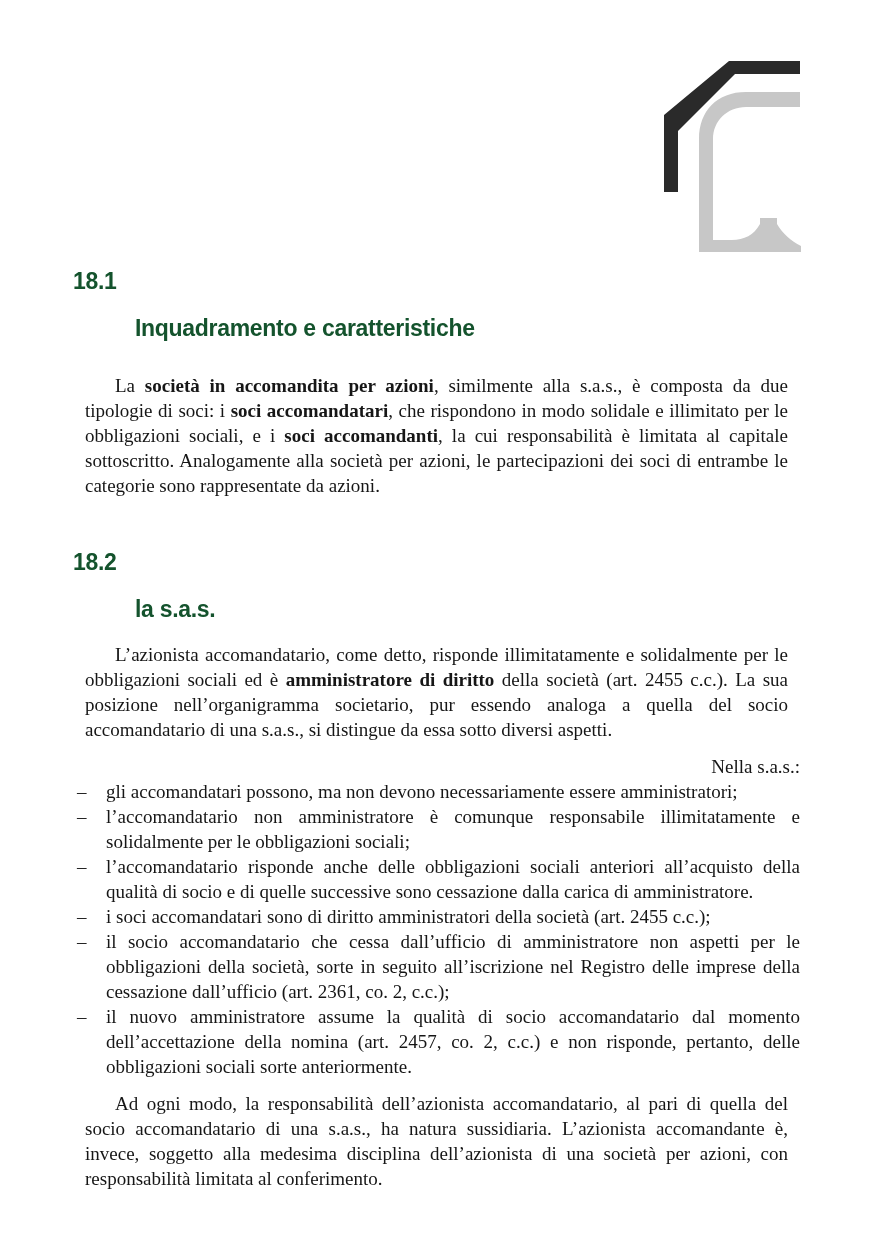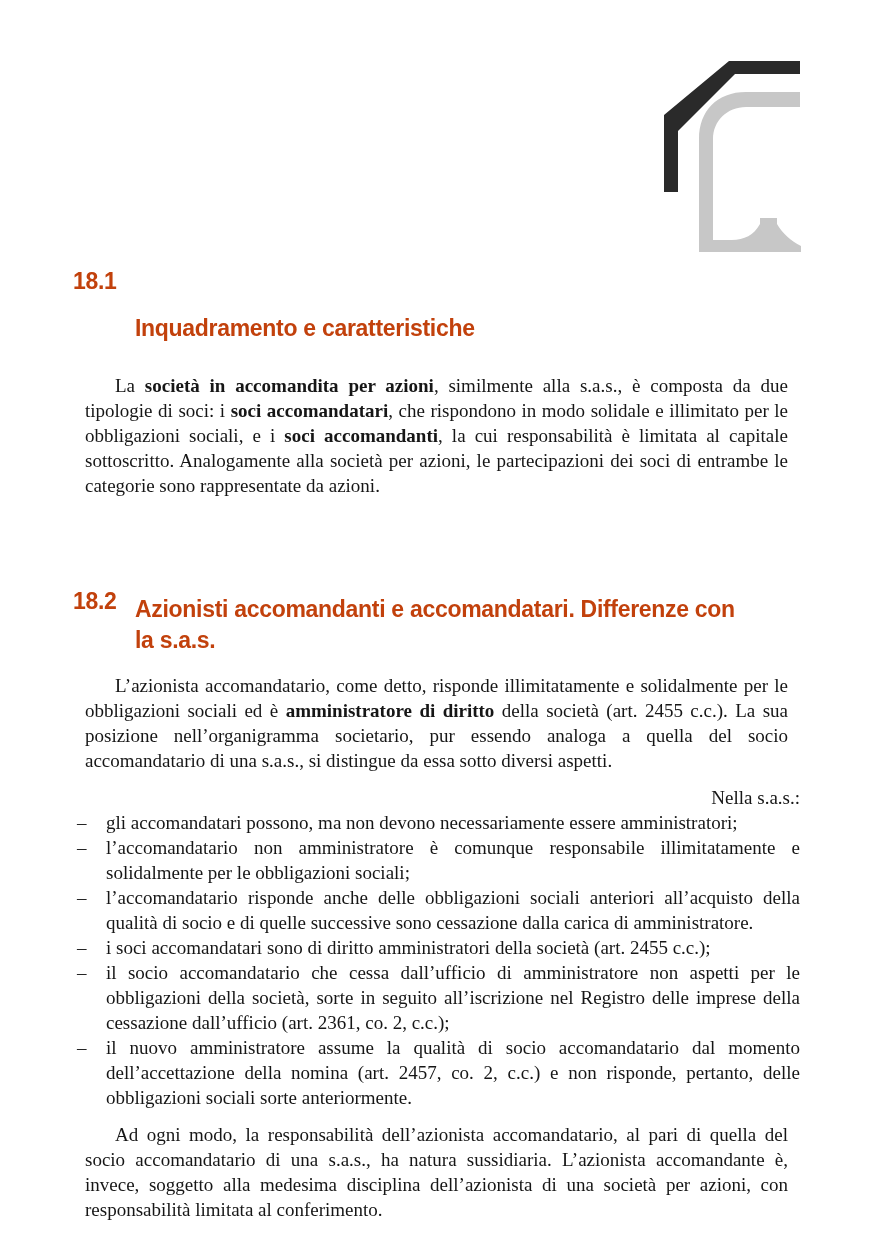--- a/index.html
+++ b/index.html
@@ -33,30 +33,30 @@
     top: 0;
     width: 727px;
   }
   .heading {
     display: flex;
     font-family: "Liberation Sans", sans-serif;
     font-weight: bold;
     font-size: 23px;
     line-height: 31px;
     letter-spacing: -0.3px;
-    color: #c2410c;
+    color: #14532d;
     margin: 0;
   }
   .heading-num {
     flex: 0 0 62px;
     width: 62px;
   }
   .heading-title { flex: 1; margin-top: 47px; }
   .section-1 .heading { margin-top: 266px; }
-  .section-2 .heading { margin-top: 49px; align-items: center; }
+  .section-2 .heading { margin-top: 49px; }
   .section-1 .para.first { margin-top: 29px; }
   .section-2 .para.first { margin-top: 17px; }
   .para {
     margin: 12px;
     font-size: 19px;
     line-height: 25px;
     text-align: justify;
   }
   .para.indent { text-indent: 30px; }
   .label-line {
@@ -103,21 +103,20 @@
           <div class="heading-title">
             <div class="heading-line">Inquadramento e caratteristiche</div>
           </div>
         </div>
         <p class="para indent first"><span>La </span><b>società in accomandita per azioni</b><span>, similmente alla s.a.s., è composta da due tipologie di soci: i </span><b>soci accomandatari</b><span>, che rispondono in modo solidale e illimitato per le obbligazioni sociali, e i </span><b>soci accomandanti</b><span>, la cui responsabilità è limitata al capitale sottoscritto. Analogamente alla società per azioni, le partecipazioni dei soci di entrambe le categorie sono rappresentate da azioni.</span></p>
       </section>
       <section class="section section-2">
         <div class="heading">
           <span class="heading-num">18.2</span>
           <div class="heading-title">
-            <div class="heading-line">Azionisti accomandanti e accomandatari. Differenze con</div>
             <div class="heading-line">la s.a.s.</div>
           </div>
         </div>
         <p class="para indent first"><span>L’azionista accomandatario, come detto, risponde illimitatamente e solidalmente per le obbligazioni sociali ed è </span><b>amministratore di diritto</b><span> della società (art. 2455 c.c.). La sua posizione nell’organigramma societario, pur essendo analoga a quella del socio accomandatario di una s.a.s., si distingue da essa sotto diversi aspetti.</span></p>
         <p class="label-line">Nella s.a.s.:</p>
         <div class="list">
           <div class="list-item">
             <span class="list-marker">–</span>
             <div class="list-body">gli accomandatari possono, ma non devono necessariamente essere amministratori;</div>
           </div>

